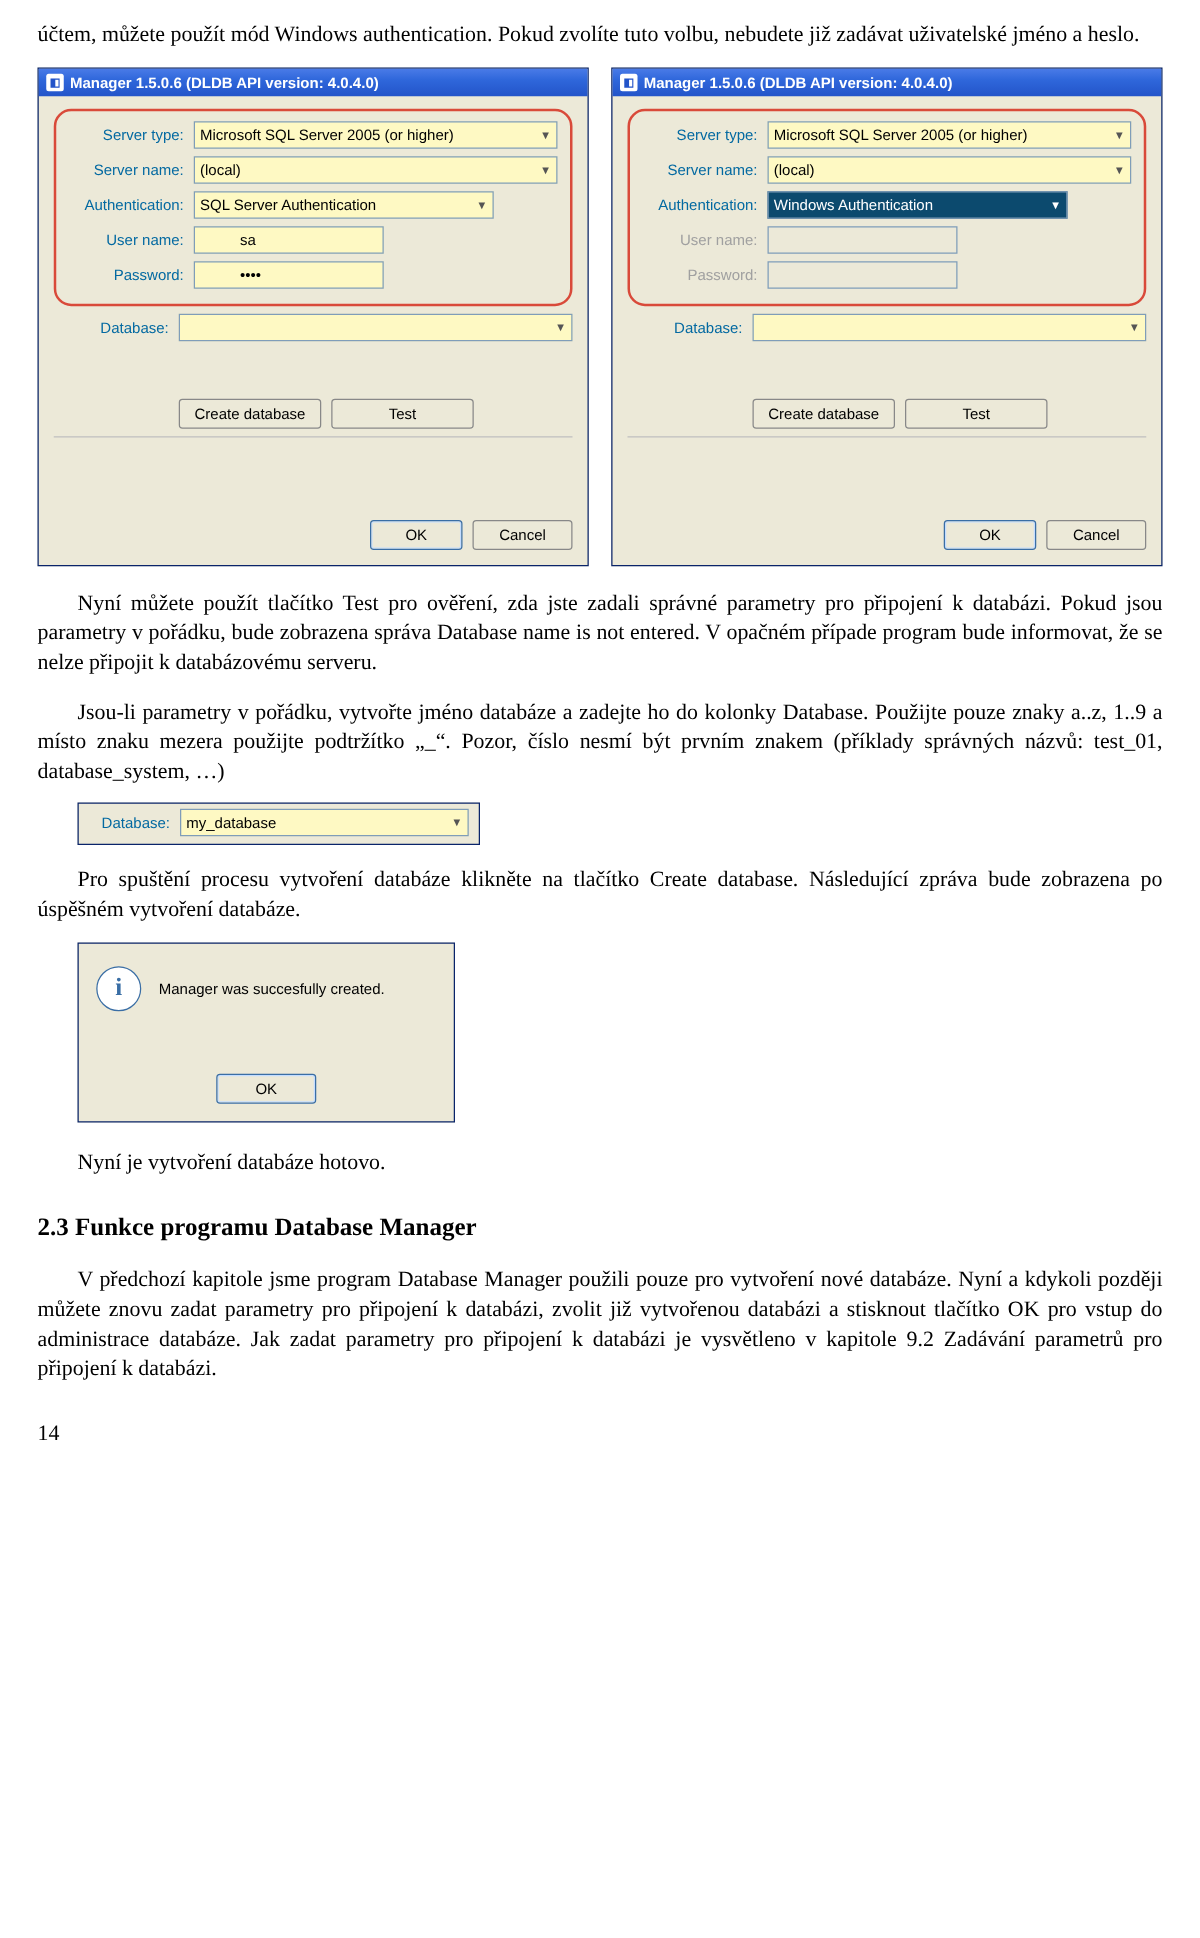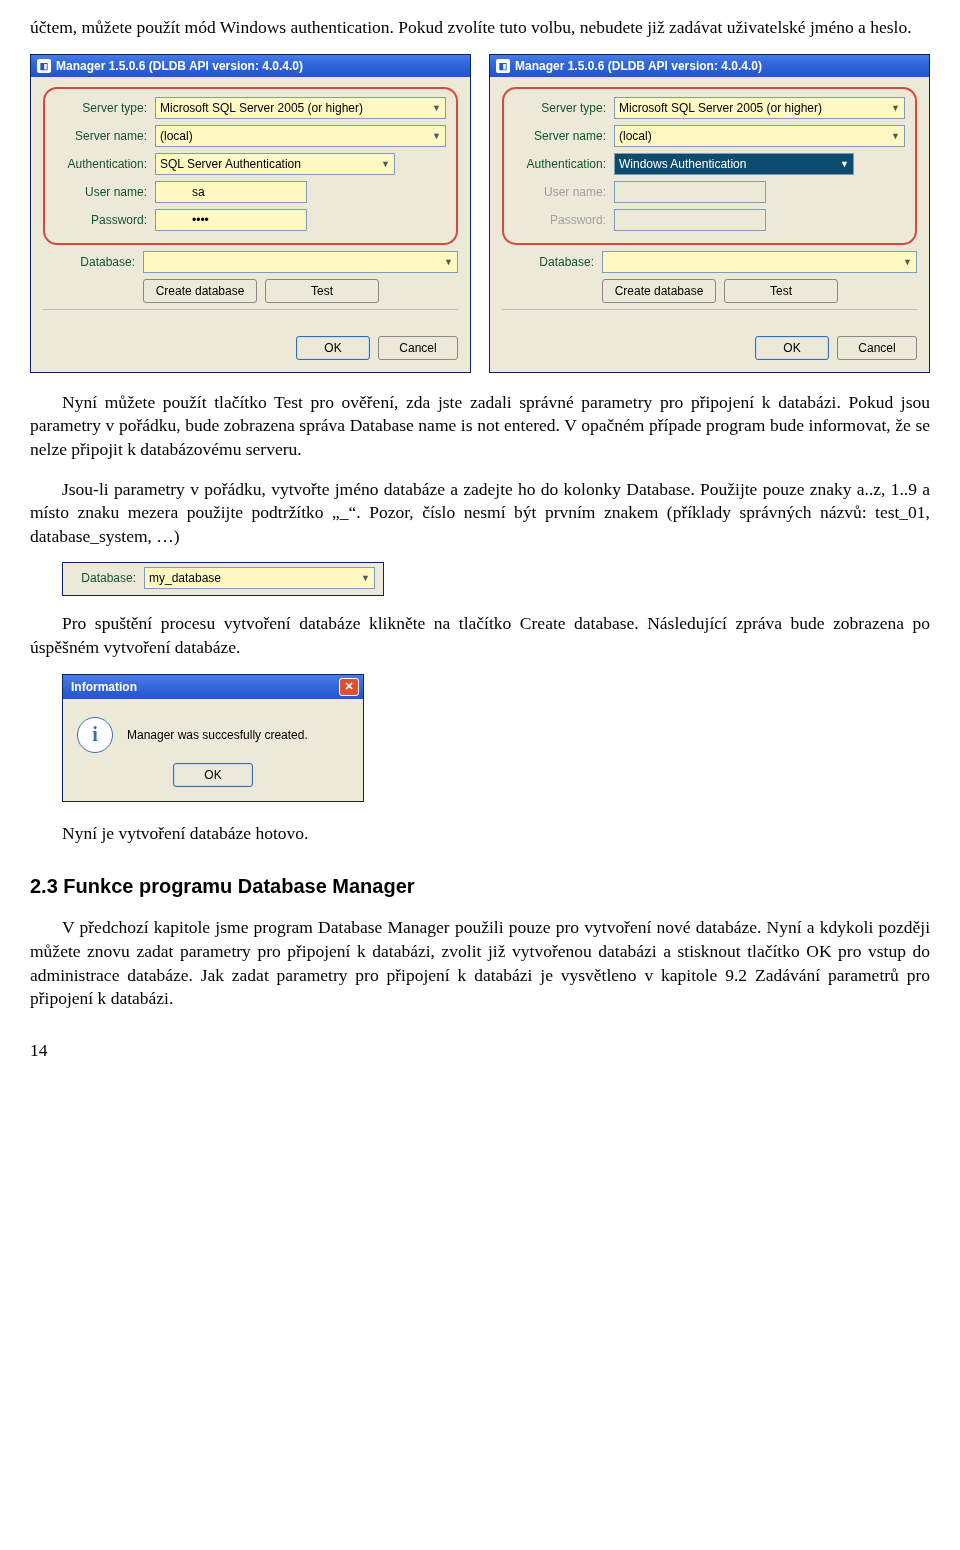--- a/index.html
+++ b/index.html
@@ -30,32 +30,32 @@
     color: #fff;
     display: flex;
     align-items: center;
     padding: 0 6px;
     font-weight: bold;
     font-size: 12px;
   }
   .titlebar .icon { width:14px; height:14px; background:#fff; margin-right:5px; border-radius:2px; display:flex;align-items:center;justify-content:center;font-size:9px;color:#2354c9;}
   .winbody { padding: 10px 12px 10px 12px; }
   .row { display: flex; align-items: center; margin-bottom: 6px; }
-  .row label { width: 92px; text-align: right; padding-right: 8px; color:#14532d; }
+  .row label { width: 92px; text-align: right; padding-right: 8px; color:#0369a1; }
   .row label.dis { color:#a0a0a0; }
   .field { flex: 1; height: 20px; border: 1px solid #7f9db9; background: #fef9c3; font-size:12px; padding:0 4px; display:flex; align-items:center; justify-content:space-between;}
   .field.short { flex:0 0 110px;padding-left:36px; }
   .field.mid { flex:0 0 230px; }
   .field.sel { background:#0c4a6e; color:#fff; }
   .chev { font-size:9px; color:#555; }
   .field.sel .chev{color:#fff;}
   .round { border:2px solid #d94a3a; border-radius:14px; padding:8px 10px 6px 10px; margin-bottom:6px; }
   .row.btnrow { margin-top:4px; }
   .row.btnrow label{width:92px;}
-  .btn  { background:#ece9d8; border:1px solid #888; border-radius:3px; height:22px; font-size:12px; display:flex; align-items:center; justify-content:center; font-family:Tahoma,sans-serif; }
+  .btn  { background:#ece9d8; border:1px solid #888; border-radius:3px; height:22px; font-size:12px; display:flex; align-items:center; justify-content:center; font-family:Tahoma,sans-serif;margin-top:40px; }
   .btn.wide{width:112px;}
   .btn.sm{width:78px;}
   .btn.ok{width:72px; border:1px solid #3a6ea5; box-shadow:inset 0 0 0 1px #c4ddff;}
   .btnpair{display:flex; gap:8px;}
   .winfooter{display:flex; justify-content:flex-end; gap:8px; padding:8px 12px 12px 0;}
   .divider{height:1px; background:#bfbfbf; margin:4px 0 8px 0;}
 
   
   .dbrow-img { margin: 0 0 14px 32px; }
   .dbrow-img .win { width: 320px; }
@@ -66,21 +66,21 @@
   
   .info-img { margin: 0 0 20px 32px; }
   .infowin { width: 300px; border:1px solid #0a246a; background:#ece9d8; font-family:Tahoma,sans-serif; font-size:12px;}
   .infotb { height:24px; background:linear-gradient(180deg,#4a7be7 0%,#2354c9 100%); color:#fff; display:flex; align-items:center; padding:0 4px 0 8px; font-weight:bold; justify-content:space-between;}
   .close{width:18px;height:16px;background:#e05030;color:#fff;border-radius:3px;display:flex;align-items:center;justify-content:center;font-size:11px;border:1px solid #fff;}
   .infobody{padding:18px 14px 10px 14px; display:flex; align-items:center; gap:14px;}
   .iico{width:34px;height:34px;border-radius:50%;background:#fff;border:1px solid #3a6ea5;display:flex;align-items:center;justify-content:center;font-size:20px;font-weight:bold;color:#3a6ea5;font-family:Georgia,serif;}
   .infof{display:flex;justify-content:center;padding:0 0 14px 0;}
   .infof .btn.sm{border:1px solid #3a6ea5;box-shadow:inset 0 0 0 1px #c4ddff;}
 
-  h2.sec { font-family: Liberation Sans, sans-serif; font-weight:bold; font-size:20px; margin:28px 0 14px 0;}
+  h2.sec { font-family: Liberation Serif, serif; font-weight:bold; font-size:20px; margin:28px 0 14px 0;}
   .pagenum { margin-top:28px; font-size:17.5px; }
 </style>
 </head>
 <body>
 
 <p>účtem, můžete  použít mód Windows authentication. Pokud zvolíte tuto volbu, nebudete již zadávat uživatelské jméno a heslo.</p>
 
 <div class="figs">
 
   <div class="win">
@@ -222,24 +222,20 @@
         </div>
       </div>
     </div>
   </div>
 </div>
 
 <p class="indent">Pro spuštění procesu vytvoření databáze klikněte na tlačítko Create database. Následující zpráva bude zobrazena po úspěšném vytvoření databáze.</p>
 
 <div class="info-img">
   <div class="infowin">
-    <div class="infotb">
-      <span>Information</span>
-      <span class="close">✕</span>
-    </div>
     <div class="infobody">
       <div class="iico">i</div>
       <span>Manager was succesfully created.</span>
     </div>
     <div class="infof">
       <div class="btn sm">OK</div>
     </div>
   </div>
 </div>
 

